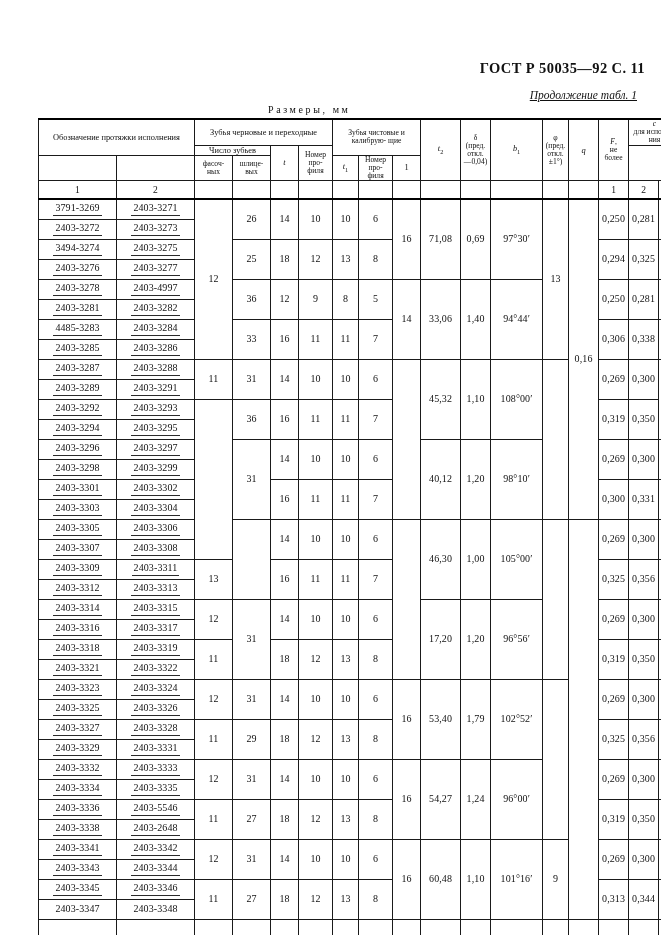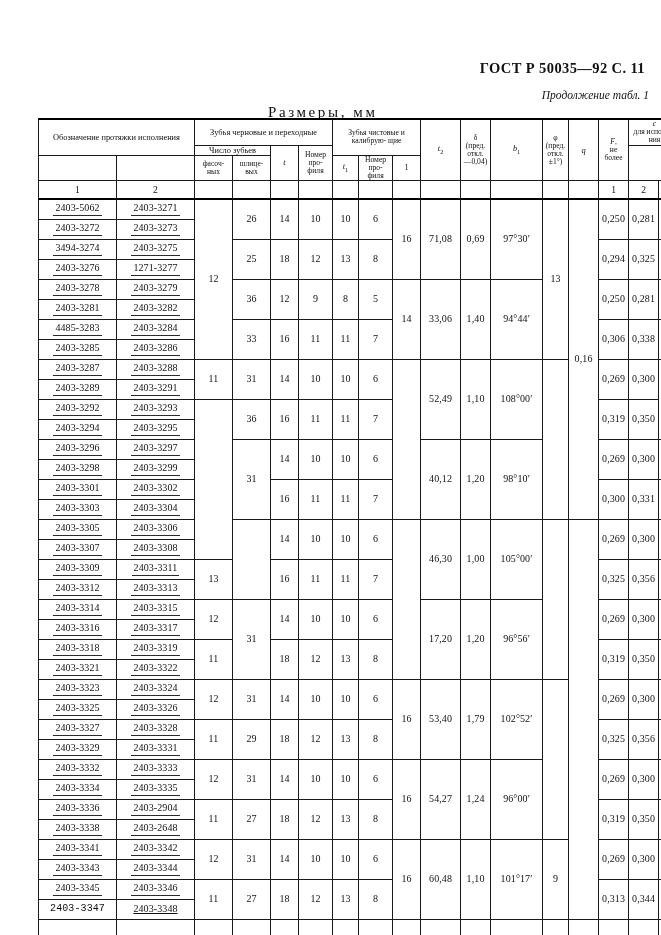--- a/index.html
+++ b/index.html
@@ -29,30 +29,31 @@
     top: 60px;
     right: 16px;
     font-size: 14.5px;
     font-weight: bold;
     letter-spacing: 0.4px;
     white-space: nowrap;
   }
   .cont-note {
     position: absolute;
     top: 89px;
-    right: 12px;
+    right: 24px;
     font-size: 11.5px;
     font-style: italic;
     white-space: nowrap;
+    text-decoration: underline;
   }
   .razmery {
     position: absolute;
     top: 104px;
     left: 268px;
-    font-size: 15px;
+    font-size: 10px;
     letter-spacing: 2.6px;
     white-space: nowrap;
   }
 
   
   .tbl-wrap {
     position: absolute;
     left: 38px;
     top: 118px;
     width: 590px;
@@ -183,21 +184,21 @@
         <td></td>
         <td>1</td>
         <td>2</td>
         <td></td>
 
       </tr>
 
       </tbody>
         <tbody id="body-rows">
           <tr>
-            <td class="desig"><span class="u">2403-5062</span></td>
+            <td class="desig"><span class="u">3791-3269</span></td>
             <td class="desig"><span class="u">2403-3271</span></td>
             <td class="val" rowspan="8">12</td>
             <td class="val" rowspan="2">26</td>
             <td class="val" rowspan="2">14</td>
             <td class="val" rowspan="2">10</td>
             <td class="val" rowspan="2">10</td>
             <td class="val" rowspan="2">6</td>
             <td class="val" rowspan="4">16</td>
             <td class="val" rowspan="4">71,08</td>
             <td class="val" rowspan="4">0,69</td>
@@ -219,25 +220,25 @@
             <td class="val" rowspan="2">18</td>
             <td class="val" rowspan="2">12</td>
             <td class="val" rowspan="2">13</td>
             <td class="val" rowspan="2">8</td>
             <td class="val" rowspan="2">0,294</td>
             <td class="val" rowspan="2">0,325</td>
             <td class="val" rowspan="2">5</td>
           </tr>
           <tr>
             <td class="desig"><span class="u">2403-3276</span></td>
-            <td class="desig"><span class="u">1271-3277</span></td>
+            <td class="desig"><span class="u">2403-3277</span></td>
           </tr>
           <tr>
             <td class="desig"><span class="u">2403-3278</span></td>
-            <td class="desig"><span class="u">2403-3279</span></td>
+            <td class="desig"><span class="u">2403-4997</span></td>
             <td class="val" rowspan="2">36</td>
             <td class="val" rowspan="2">12</td>
             <td class="val" rowspan="2">9</td>
             <td class="val" rowspan="2">8</td>
             <td class="val" rowspan="2">5</td>
             <td class="val" rowspan="4">14</td>
             <td class="val" rowspan="4">33,06</td>
             <td class="val" rowspan="4">1,40</td>
             <td class="val" rowspan="4">94°44′</td>
             <td class="val" rowspan="2">0,250</td>
@@ -267,21 +268,21 @@
           <tr>
             <td class="desig"><span class="u">2403-3287</span></td>
             <td class="desig"><span class="u">2403-3288</span></td>
             <td class="val" rowspan="2">11</td>
             <td class="val" rowspan="2">31</td>
             <td class="val" rowspan="2">14</td>
             <td class="val" rowspan="2">10</td>
             <td class="val" rowspan="2">10</td>
             <td class="val" rowspan="2">6</td>
             <td class="val" rowspan="8"></td>
-            <td class="val" rowspan="4">52,49</td>
+            <td class="val" rowspan="4">45,32</td>
             <td class="val" rowspan="4">1,10</td>
             <td class="val" rowspan="4">108°00′</td>
             <td class="val" rowspan="8"></td>
             <td class="val" rowspan="2">0,269</td>
             <td class="val" rowspan="2">0,300</td>
             <td class="val" rowspan="4">4</td>
           </tr>
           <tr>
             <td class="desig"><span class="u">2403-3289</span></td>
             <td class="desig"><span class="u">2403-3291</span></td>
@@ -465,21 +466,21 @@
             <td class="val" rowspan="2">0,269</td>
             <td class="val" rowspan="2">0,300</td>
             <td class="val" rowspan="2">4</td>
           </tr>
           <tr>
             <td class="desig"><span class="u">2403-3334</span></td>
             <td class="desig"><span class="u">2403-3335</span></td>
           </tr>
           <tr>
             <td class="desig"><span class="u">2403-3336</span></td>
-            <td class="desig"><span class="u">2403-2904</span></td>
+            <td class="desig"><span class="u">2403-5546</span></td>
             <td class="val" rowspan="2">11</td>
             <td class="val" rowspan="2">27</td>
             <td class="val" rowspan="2">18</td>
             <td class="val" rowspan="2">12</td>
             <td class="val" rowspan="2">13</td>
             <td class="val" rowspan="2">8</td>
             <td class="val" rowspan="2">0,319</td>
             <td class="val" rowspan="2">0,350</td>
             <td class="val" rowspan="2">5</td>
           </tr>
@@ -492,21 +493,21 @@
             <td class="desig"><span class="u">2403-3342</span></td>
             <td class="val" rowspan="2">12</td>
             <td class="val" rowspan="2">31</td>
             <td class="val" rowspan="2">14</td>
             <td class="val" rowspan="2">10</td>
             <td class="val" rowspan="2">10</td>
             <td class="val" rowspan="2">6</td>
             <td class="val" rowspan="4">16</td>
             <td class="val" rowspan="4">60,48</td>
             <td class="val" rowspan="4">1,10</td>
-            <td class="val" rowspan="4">101°17′</td>
+            <td class="val" rowspan="4">101°16′</td>
             <td class="val" rowspan="4">9</td>
             <td class="val" rowspan="2">0,269</td>
             <td class="val" rowspan="2">0,300</td>
             <td class="val" rowspan="2">4</td>
           </tr>
           <tr>
             <td class="desig"><span class="u">2403-3343</span></td>
             <td class="desig"><span class="u">2403-3344</span></td>
           </tr>
           <tr>
@@ -516,22 +517,22 @@
             <td class="val" rowspan="2">27</td>
             <td class="val" rowspan="2">18</td>
             <td class="val" rowspan="2">12</td>
             <td class="val" rowspan="2">13</td>
             <td class="val" rowspan="2">8</td>
             <td class="val" rowspan="2">0,313</td>
             <td class="val" rowspan="2">0,344</td>
             <td class="val" rowspan="2">5</td>
           </tr>
           <tr>
-            <td class="desig"><span class="u" style="border-bottom: none; font-family: Liberation Mono, monospace;">2403-3347</span></td>
-            <td class="desig"><span class="u" style="border-bottom: none; text-decoration: underline;">2403-3348</span></td>
+            <td class="desig"><span class="u" style="border-bottom: none;">2403-3347</span></td>
+            <td class="desig"><span class="u" style="border-bottom: none;">2403-3348</span></td>
           </tr>
           <tr class="spacer-row">
             <td></td>
             <td></td>
             <td></td>
             <td></td>
             <td></td>
             <td></td>
             <td></td>
             <td></td>

